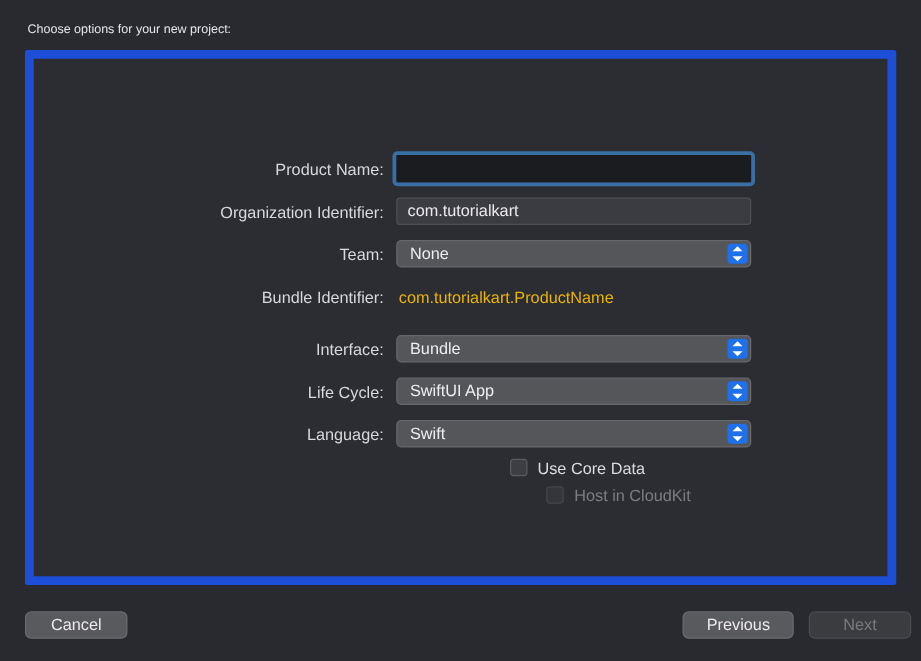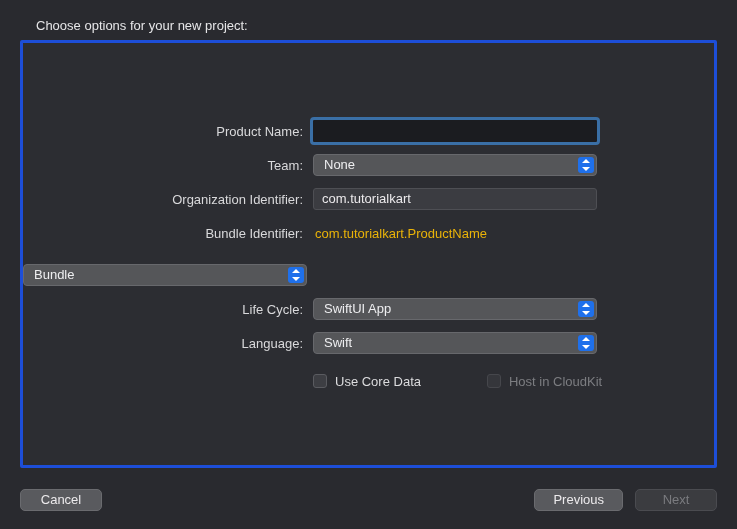--- a/index.html
+++ b/index.html
@@ -14,32 +14,32 @@
     overflow: hidden;
   }
   .window {
     width: 737px;
     height: 529px;
     position: relative;
     box-sizing: border-box;
   }
   .title {
     position: absolute;
-    left: 36px;
+    left: 22px;
     top: 18px;
     color: #e6e6e8;
-    font-size: 13px;
+    font-size: 10px;
   }
   .panel {
     position: absolute;
     left: 20px;
     top: 40px;
     width: 697px;
     height: 428px;
-    border: 3px solid #1d4ed8;
+    border: 7px solid #1d4ed8;
     border-radius: 2px;
     background: #2c2d32;
     box-sizing: border-box;
   }
   .form {
     position: absolute;
     left: 0;
     top: 72px;
     width: 100%;
   }
@@ -159,21 +159,21 @@
     background: #1f70eb;
     border: 1px solid #1f70eb;
   }
   .cb-on svg { width: 10px; height: 10px; display:block; }
   .cb-label { font-size: 13px; color: #dcdcde; }
   .cb-label.dim { color: #7c7d81; }
   .indent { margin-left: 22px; padding-left: 44px; }
   .footer {
     position: absolute;
     left: 20px;
-    right: 20px;
+    right: 8px;
     bottom: 18px;
     display: flex;
     align-items: center;
     margin-top: 24px;
   }
   .btn {
     height: 22px;
     padding: 0 18px;
     border-radius: 5px;
     background: #595a5e;
@@ -205,46 +205,47 @@
     <div class="form">
 
       <div class="row">
         <div class="label-col">Product Name:</div>
         <div class="ctrl-col">
           <input class="text-input" type="text" value="" style="">
         </div>
       </div>
 
       <div class="row">
-        <div class="label-col">Team:</div>
-        <div class="ctrl-col">
-          <div class="popup">
-            <span>None</span>
-            <span class="indicator"></span>
-          </div>
-        </div>
-      </div>
-
-      <div class="row">
         <div class="label-col">Organization Identifier:</div>
         <div class="ctrl-col">
           <div class="text-field-plain">
             <span>com.tutorialkart</span>
           </div>
         </div>
       </div>
 
       <div class="row">
+        <div class="label-col">Team:</div>
+        <div class="ctrl-col">
+          <div class="popup">
+            <span>None</span>
+            <span class="indicator"></span>
+          </div>
+        </div>
+      </div>
+
+      <div class="row">
         <div class="label-col">Bundle Identifier:</div>
         <div class="ctrl-col">
           <span class="static-val">com.tutorialkart.ProductName</span>
         </div>
       </div>
 
       <div class="row" style="margin-top:10px;">
+        <div class="label-col">Interface:</div>
         <div class="ctrl-col">
           <div class="popup">
             <span>Bundle</span>
             <span class="indicator"></span>
           </div>
         </div>
       </div>
 
       <div class="row">
         <div class="label-col">Life Cycle:</div>
@@ -261,21 +262,21 @@
         <div class="ctrl-col">
           <div class="popup">
             <span>Swift</span>
             <span class="indicator"></span>
           </div>
         </div>
       </div>
 
       <div class="row" style="margin-top:6px;">
         <div class="label-col"></div>
-        <div class="ctrl-col" style="flex-direction:row; align-items:center;">
+        <div class="ctrl-col" style="flex-direction:column; align-items:center;">
           <div class="check-row">
             <span class="checkbox cb-off"></span>
             <span class="cb-label">Use Core Data</span>
           </div>
           <div class="check-row indent">
             <span class="checkbox cb-off-disabled"></span>
             <span class="cb-label dim">Host in CloudKit</span>
           </div>
         </div>
       </div>

